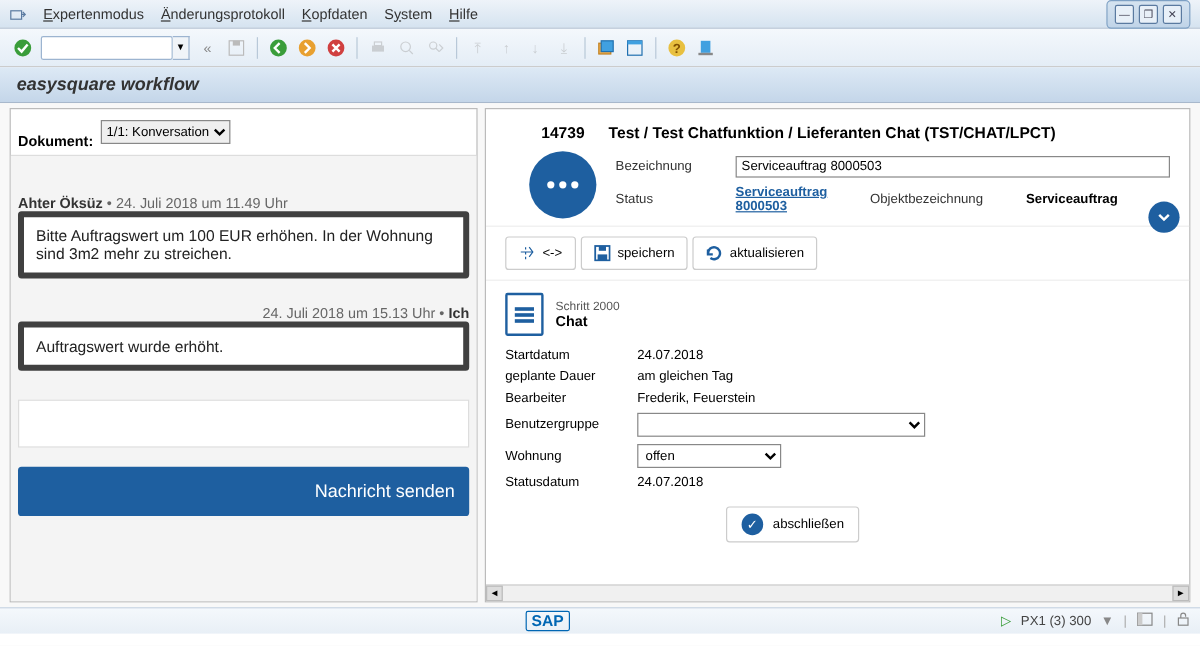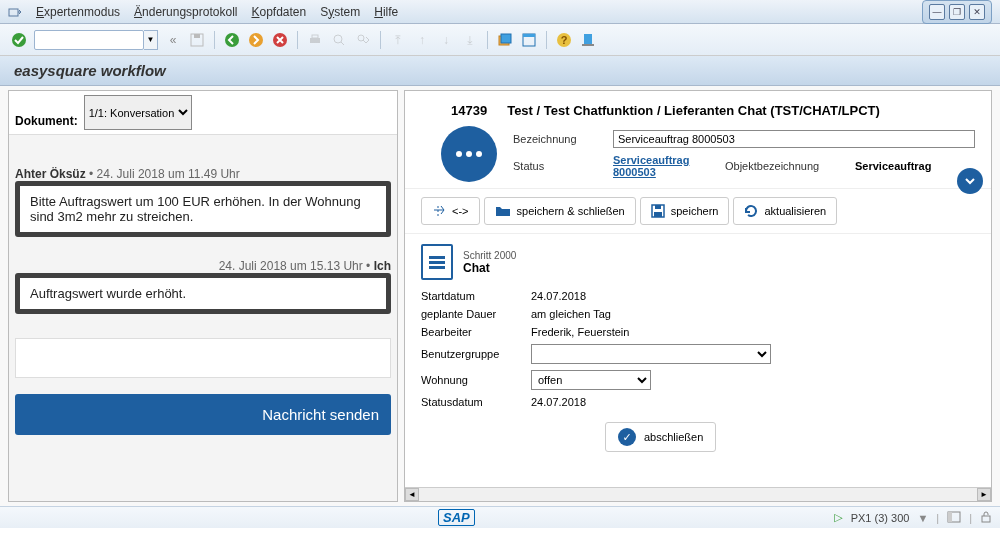--- a/index.html
+++ b/index.html
@@ -23,21 +23,21 @@
   
   .titlebar { background: linear-gradient(#dde9f5,#c4d6e9); height: 30px; display: flex; align-items: center; padding: 0 14px; border-bottom: 1px solid #a8b8cc; }
   .titlebar span { font-style: italic; font-weight: bold; font-size: 15px; color: #333; }
 
   
   .content { display: flex; height: 420px; padding: 4px 8px; gap: 6px; background: #f8f8f8; }
 
   .left-panel { width: 390px; background: #fff; border: 1px solid #bbb; display: flex; flex-direction: column; }
   .doc-header { padding: 4px 6px; display: flex; align-items: center; gap: 6px; border-bottom: 1px solid #ddd; }
   .doc-header label { font-weight: bold; font-size: 12px; margin-top: 16px; }
-  .doc-select { font-size: 11px; border: 1px solid #888; height: 35px; }
+  .doc-select { font-size: 11px; border: 1px solid #888; height: 20px; }
 
   .chat-area { flex: 1; padding: 8px 6px; background: #f4f4f4; display: flex; flex-direction: column; gap: 6px; overflow: auto; }
   .msg-meta { font-size: 12px; color: #666; }
   .msg-sender { font-weight: bold; color: #333; }
   .msg-bubble { background: #fff; border: 5px solid #404040; border-radius: 3px; padding: 8px 10px; font-size: 13px; color: #222; }
   .msg-right .msg-meta { text-align: right; }
   .msg-input-area { background: #fff; border: 1px solid #ddd; height: 40px; margin-top: 18px; }
   .send-btn { background: #1e5fa0; color: #fff; text-align: right; padding: 12px; font-size: 15px; cursor: pointer; border-radius: 3px; margin-top: 10px; }
 
   .right-panel { flex: 1; background: #fff; border: 1px solid #bbb; display: flex; flex-direction: column; position: relative; }
@@ -70,21 +70,21 @@
   .conclude-row { padding: 14px 0 10px 200px; }
   .conclude-btn { display: inline-flex; align-items: center; gap: 8px; border: 1px solid #ccc; padding: 5px 12px; border-radius: 3px; cursor: pointer; font-size: 11px; }
   .check-circle { width: 18px; height: 18px; background: #1e5fa0; border-radius: 50%; display: flex; align-items: center; justify-content: center; color: #fff; font-size: 11px; }
 
   .hscroll { height: 14px; background: #f0f0f0; border-top: 1px solid #ccc; display: flex; }
   .hscroll .arrow { width: 14px; background: #ddd; border: 1px solid #bbb; font-size: 8px; display: flex; align-items: center; justify-content: center; }
   .hscroll .track { flex: 1; }
 
   
   .statusbar { height: 22px; background: linear-gradient(#f4f8fc,#e8eff6); border-top: 1px solid #c5d3e2; display: flex; align-items: center; padding: 0 8px; }
-  .sap-logo { color: #0066b3; font-weight: bold; font-size: 13px; margin: 0 auto; padding-left: 70px; border: 1px solid #0066b3; border-radius: 2px; padding: 0 4px; font-style: italic; }
+  .sap-logo { color: #0066b3; font-weight: bold; font-size: 13px; margin: 0 auto; padding-left: 70px; border: 1px solid #0066b3; border-radius: 2px; padding: 0 4px; }
   .status-right { display: flex; align-items: center; gap: 8px; font-size: 11px; color: #444; }
   .status-sep { color: #aaa; }
 </style>
 </head>
 <body>
 
 <div class="menubar">
   <span class="menubar-icon">
     <svg width="14" height="14" viewBox="0 0 14 14">
         <rect x="1" y="4" width="9" height="7" fill="none" stroke="#5a7aa0"></rect>
@@ -267,26 +267,20 @@
       </div>
     </div>
 
     <div class="action-bar">
       <div class="action-btn">
         <svg width="14" height="14" viewBox="0 0 14 14">
             <path d="M6 2 L6 12 M2 5 L6 2 L10 5" stroke="#1e5fa0" fill="none" transform="rotate(90 7 7)"></path>
             <path d="M6 2 L6 12" stroke="#1e5fa0" stroke-dasharray="2"></path>
           </svg>
         <span>&lt;-&gt;</span>
-      </div>
-      <div class="action-btn">
-        <svg width="16" height="14" viewBox="0 0 16 14">
-            <path d="M1 3 L1 12 L15 12 L15 5 L7 5 L5 3 Z" fill="#1e5fa0"></path>
-          </svg>
-        <span>speichern &amp; schließen</span>
       </div>
       <div class="action-btn">
         <svg width="14" height="14" viewBox="0 0 14 14">
             <rect x="1" y="1" width="12" height="12" fill="none" stroke="#1e5fa0" stroke-width="1.5"></rect>
             <rect x="4" y="1" width="6" height="4" fill="#1e5fa0"></rect>
             <rect x="3" y="8" width="8" height="5" fill="#1e5fa0"></rect>
           </svg>
         <span>speichern</span>
       </div>
       <div class="action-btn">

